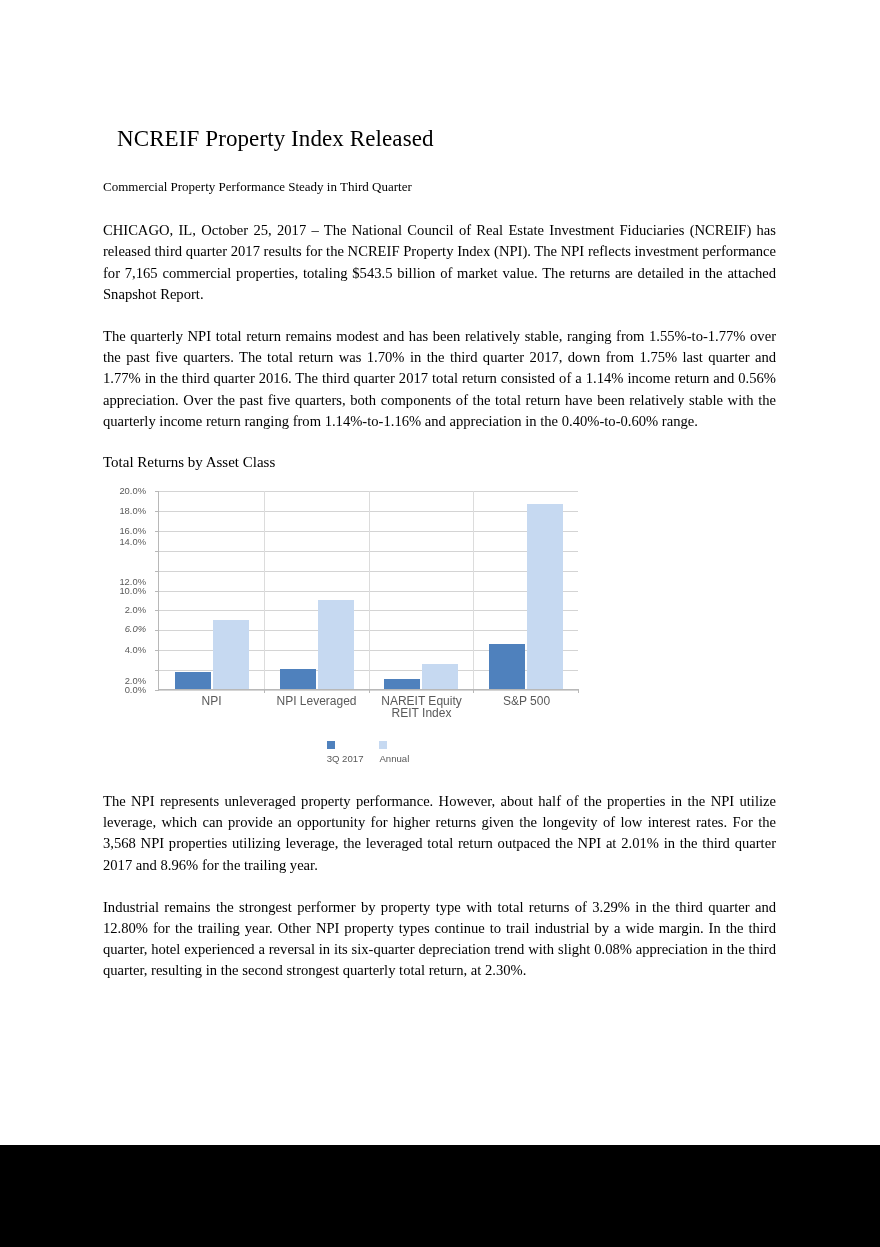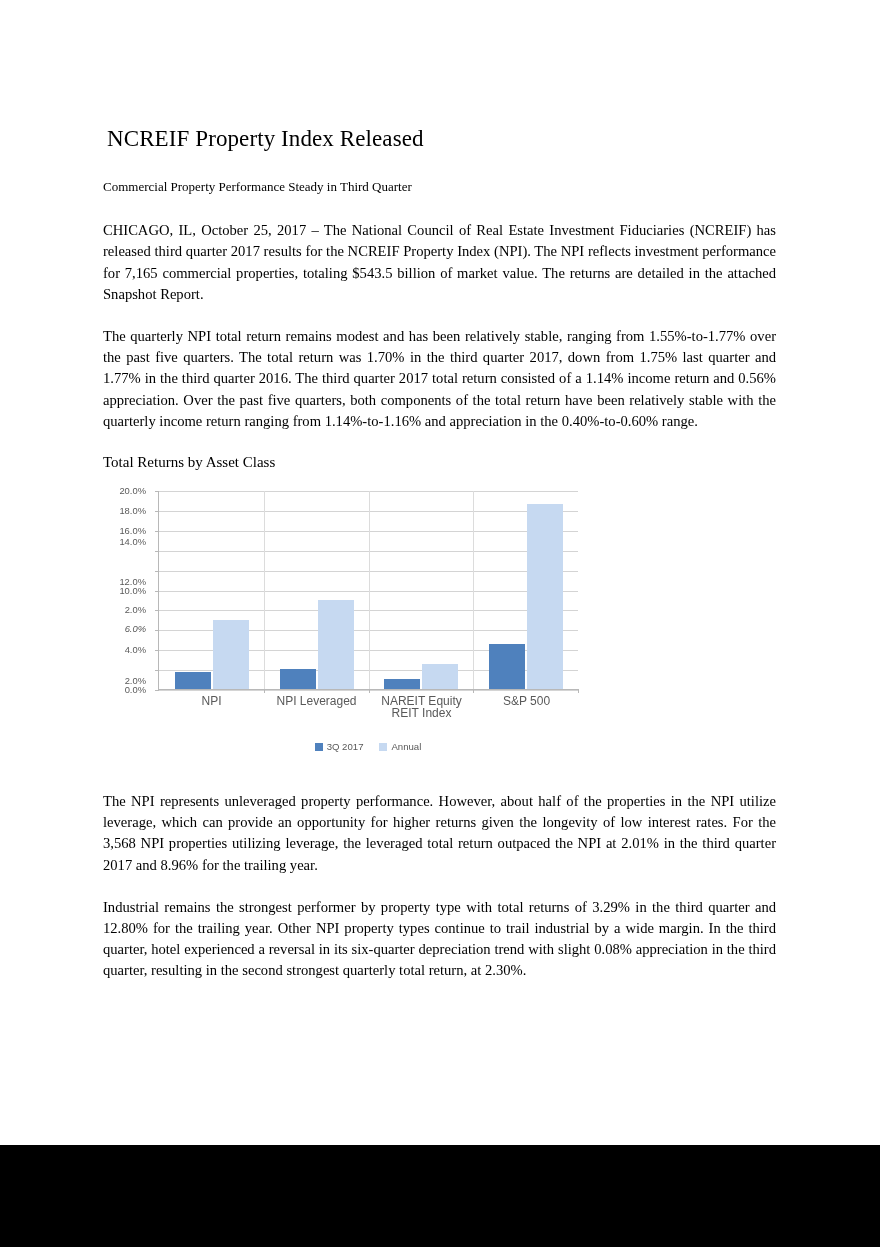--- a/index.html
+++ b/index.html
@@ -39,21 +39,21 @@
     left: 103px;
     top: 125px;
     width: 673px;
   }
 
   h1.doc-title {
     font-family: "Liberation Serif", "DejaVu Serif", serif;
     font-size: 23px;
     font-weight: normal;
     line-height: 1.2;
-    margin: 0 0 26px 4px;
+    margin: 0 0 26px 14px;
     letter-spacing: 0.1px;
   }
 
   .subtitle {
     font-size: 13px;
     line-height: 1.2;
     margin: 0 0 26px 0;
   }
 
   p.body-par {
@@ -177,24 +177,25 @@
     left: 55px;
     top: 258px;
     width: 420px;
     display: flex;
     justify-content: center;
     gap: 16px;
     align-items: center;
   }
   .legend-item {
     display: flex;
-    align-items: center;
+    align-items: flex-start;
     gap: 4px;
     font-size: 9.6px;
     color: #595959;
+    flex-direction: column;
   }
   .legend-swatch {
     width: 8px;
     height: 8px;
     display: inline-block;
   }
   .legend-swatch.s0 { background: #4F81BD; }
   .legend-swatch.s1 { background: #C6D9F1; }
 </style>
 </head>

